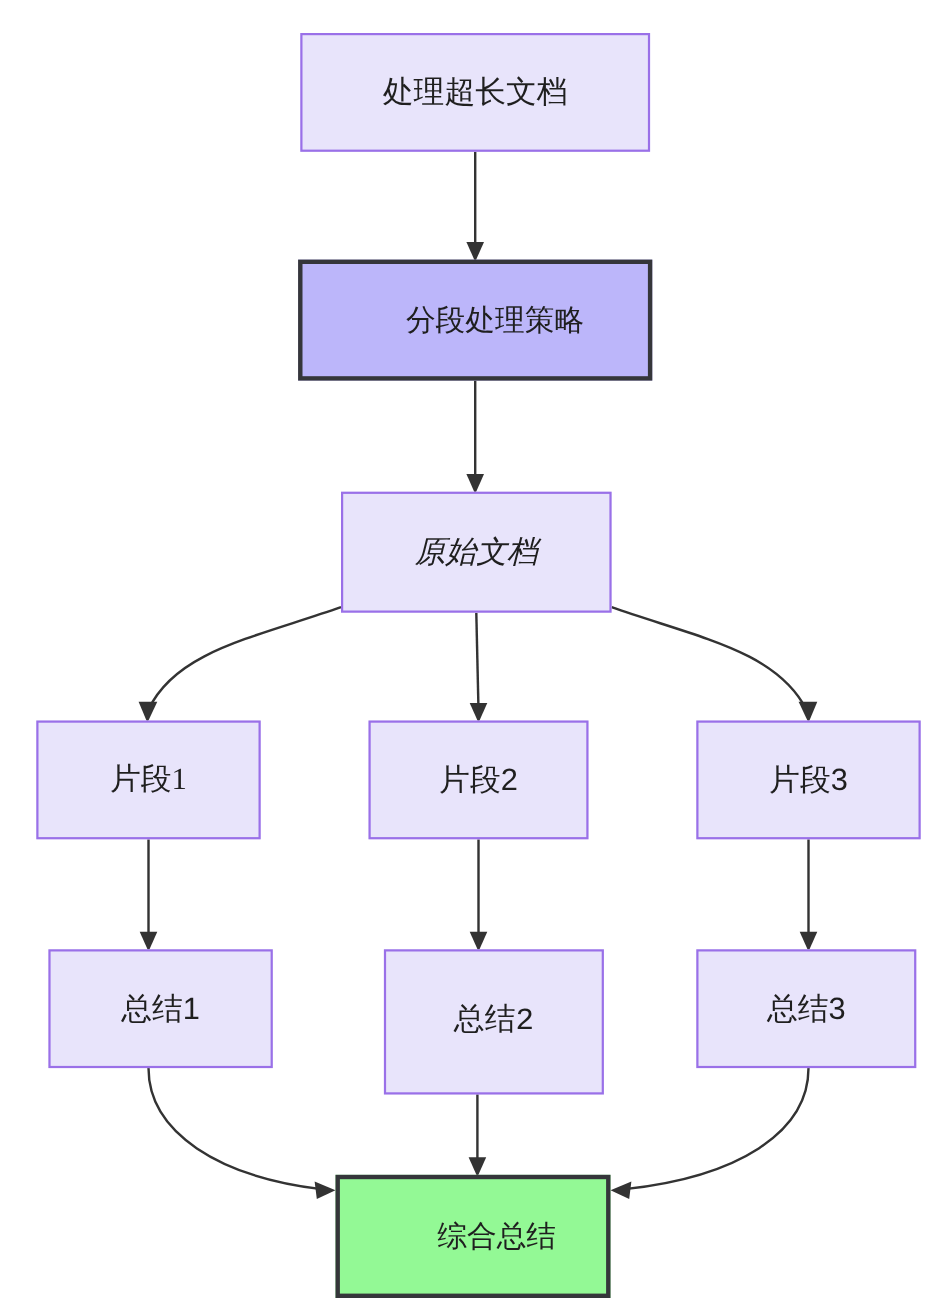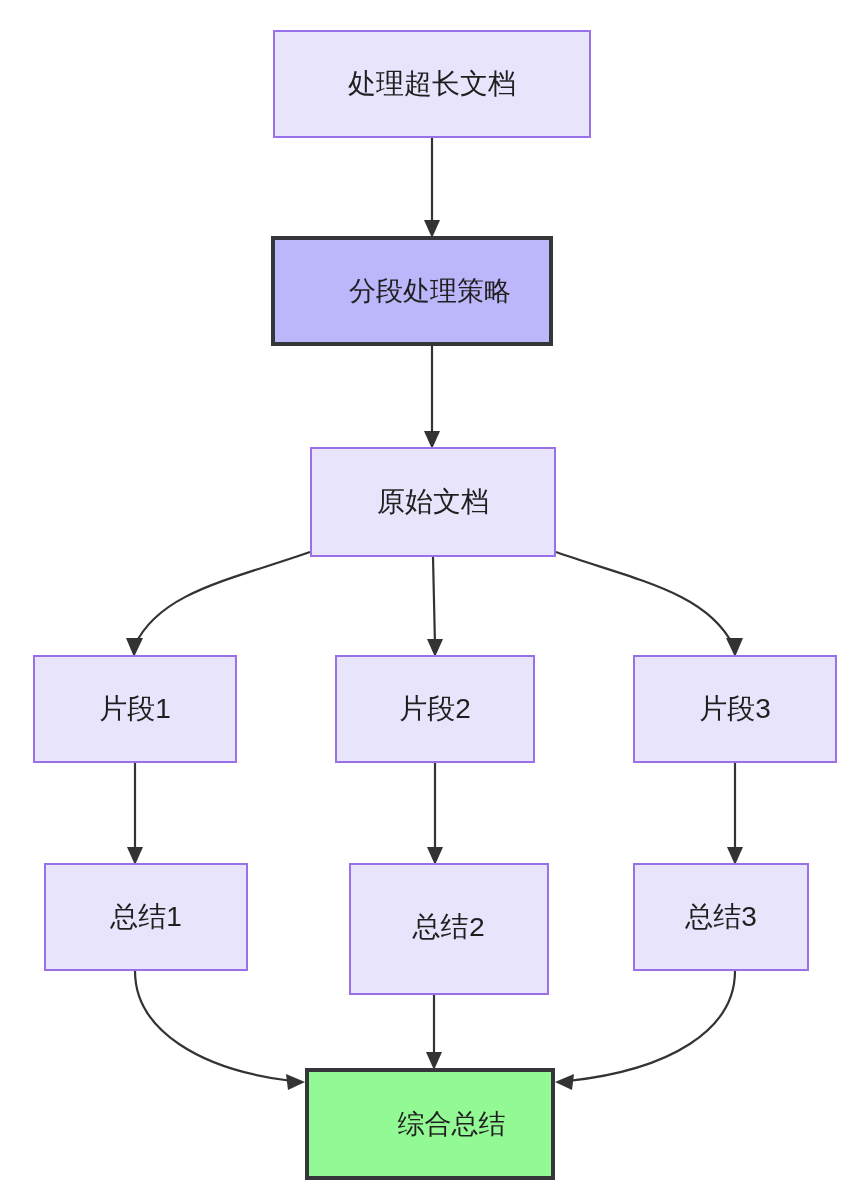--- a/index.html
+++ b/index.html
@@ -132,49 +132,49 @@
     <g>
       <path class="edge-path" d="M 735,971 C 735,1030 670,1070 568,1081"></path>
       <polygon class="arrow-head" points="555,1082 574,1074 572,1090"></polygon>
     </g>
   </svg>
 
   <div class="node style-lavender" style="left:273px; top:30px; width:318px; height:108px;">
     <span class="node-label">处理超长文档</span>
   </div>
 
-  <div class="node style-periwinkle" style="left:271px; top:236px; width:282px; height:110px;padding-left:36px;">
+  <div class="node style-periwinkle" style="left:271px; top:236px; width:322px; height:110px;padding-left:36px;">
     <span class="node-label">分段处理策略</span>
   </div>
 
-  <div class="node style-lavender" style="left:310px; top:447px; width:246px; height:110px;">
+  <div class="node style-lavender" style="left:310px; top:447px; width:246px; height:110px;font-style:italic;">
     <span class="node-label">原始文档</span>
   </div>
 
-  <div class="node style-lavender" style="left:33px; top:655px; width:204px; height:108px;">
+  <div class="node style-lavender" style="left:33px; top:655px; width:204px; height:108px;font-family:Liberation Serif, serif;">
     <span class="node-label">片段1</span>
   </div>
 
   <div class="node style-lavender" style="left:335px; top:655px; width:200px; height:108px;">
     <span class="node-label">片段2</span>
   </div>
 
   <div class="node style-lavender" style="left:633px; top:655px; width:204px; height:108px;">
     <span class="node-label">片段3</span>
   </div>
 
   <div class="node style-lavender" style="left:33px; top:863px; width:204px; height:108px;margin-left:11px;">
     <span class="node-label">总结1</span>
   </div>
 
   <div class="node style-lavender" style="left:349px; top:863px; width:200px; height:132px;font-family:Liberation Mono, monospace;">
     <span class="node-label">总结2</span>
   </div>
 
-  <div class="node style-lavender" style="left:633px; top:863px; width:176px; height:108px;">
+  <div class="node style-lavender" style="left:633px; top:863px; width:200px; height:108px;">
     <span class="node-label">总结3</span>
   </div>
 
   <div class="node style-green" style="left:305px; top:1068px; width:250px; height:112px;">
     <span class="node-label">综合总结</span>
   </div>
 
 </div>
 
 </body></html>

